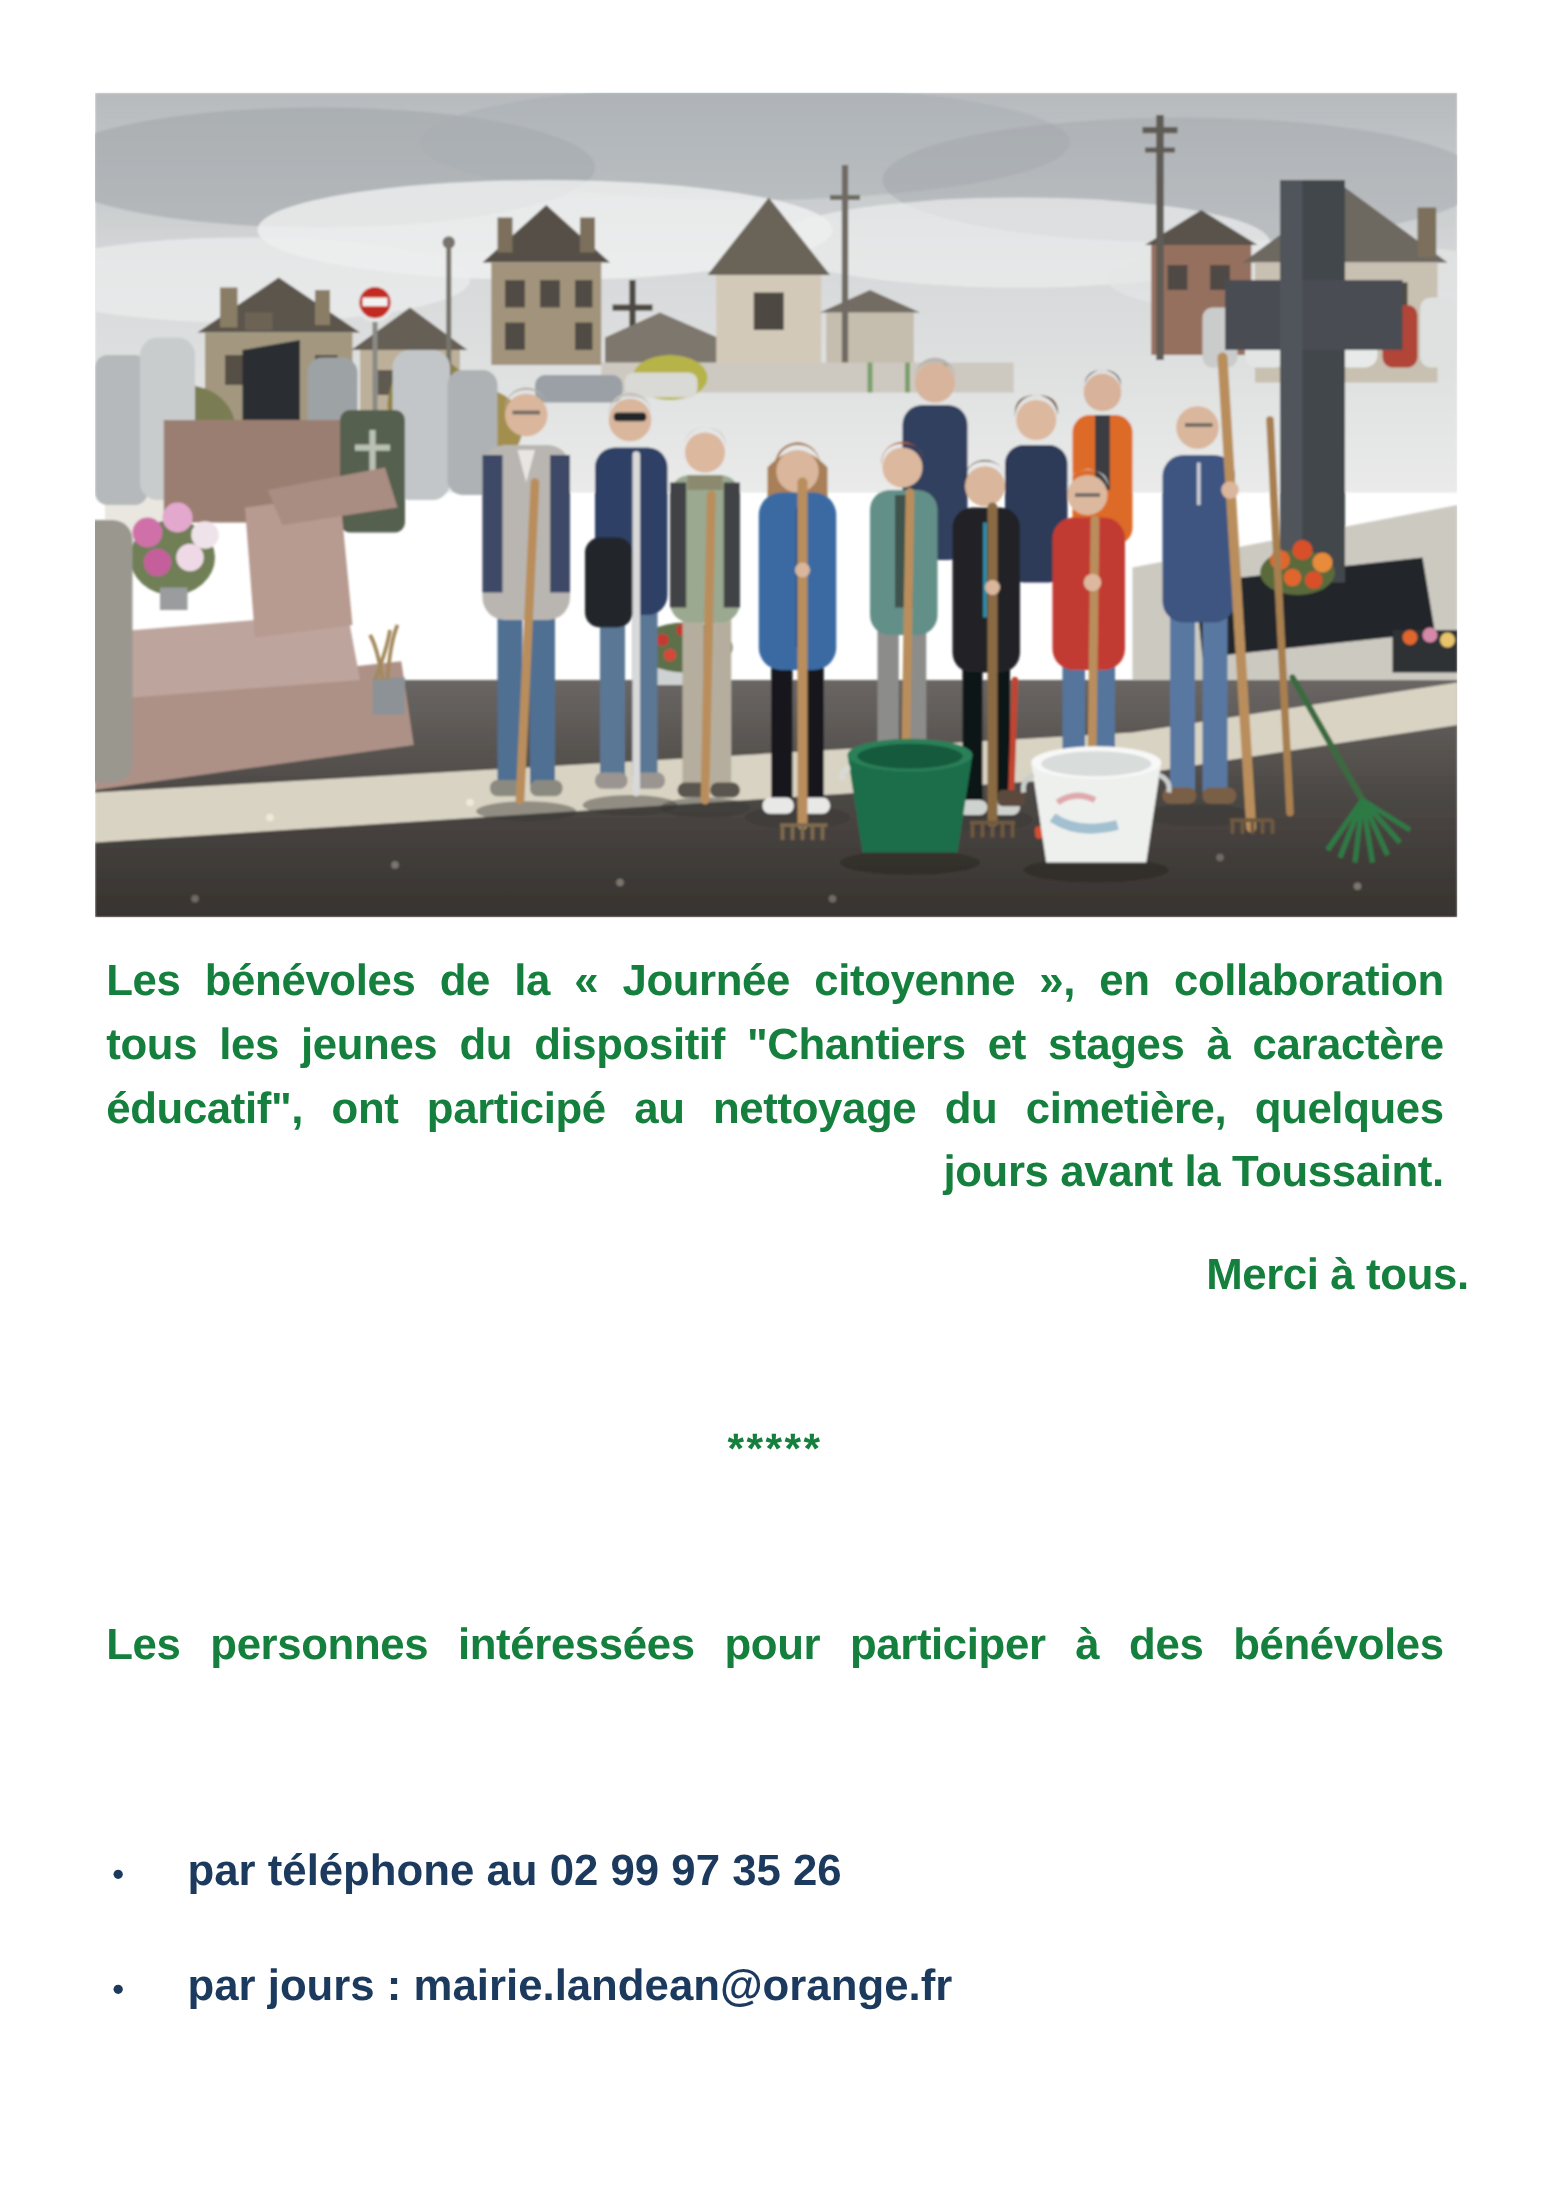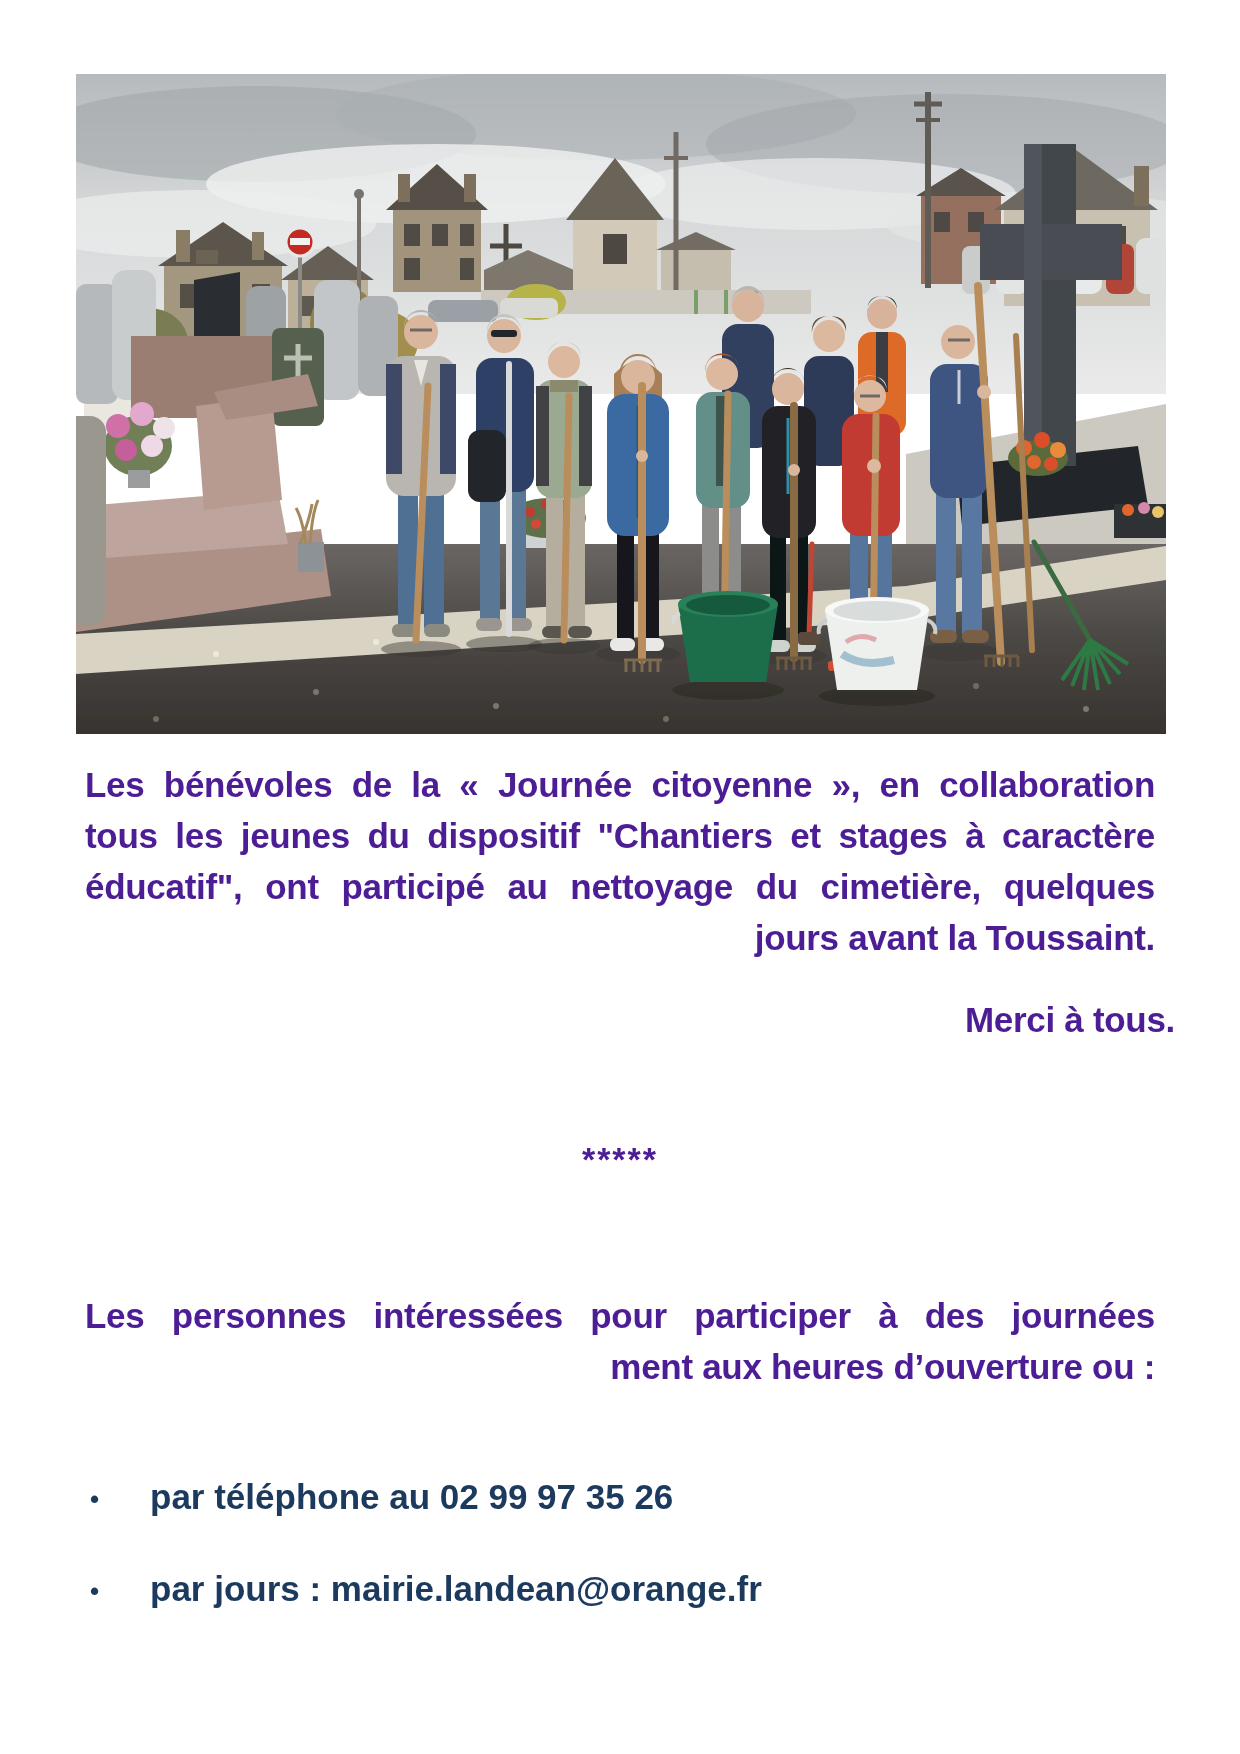--- a/index.html
+++ b/index.html
@@ -1,20 +1,20 @@
 <!DOCTYPE html>
 <html><head>
 <meta charset="utf-8">
 <style>
   html,body{margin:0;padding:0;background:#ffffff;}
   body{width:1240px;height:1754px;font-family:"Liberation Sans",sans-serif;}
   .page{position:relative;width:1240px;height:1754px;background:#ffffff;overflow:hidden;}
   .photo-wrap{position:absolute;left:76px;top:74px;width:1090px;height:660px;overflow:hidden;}
   .photo-wrap svg{display:block;width:1090px;height:660px;}
-  .bodytext{position:absolute;left:85px;width:1070px;color:#4c1d95;font-weight:bold;
+  .bodytext{position:absolute;left:85px;width:1070px;color:#15803d;font-weight:bold;
             font-size:35px;line-height:51px;letter-spacing:-0.3px;}
   .jline{text-align:justify;text-align-last:justify;}
   .lline{text-align:right;}
   #p1{top:759px;}
   #merci{top:994px;margin-left:20px;}
   #stars{top:1134px;text-align:center;text-align-last:center;font-size:34px;letter-spacing:2px;}
   #p3{top:1290px;}
   .bullet-item{position:absolute;left:85px;width:1070px;color:#1c3a5e;font-weight:bold;
                font-size:35px;line-height:51px;}
   #b1{top:1471px;}
@@ -391,22 +391,21 @@
     <div class="lline">jours avant la Toussaint.</div>
   </div>
 
   <div class="bodytext" id="merci">
     <div class="lline">Merci à tous.</div>
   </div>
 
   <div class="bodytext" id="stars">*****</div>
 
   <div class="bodytext" id="p3">
-    <div class="jline">Les personnes intéressées pour participer à des journées</div>
-    <div class="lline">ment aux heures d’ouverture ou :</div>
+    <div class="jline">Les personnes intéressées pour participer à des bénévoles</div>
   </div>
 
   <div class="bullet-item" id="b1">
     <span class="marker">•</span>
     <span class="btext">par téléphone au 02 99 97 35 26</span>
   </div>
 
   <div class="bullet-item" id="b2">
     <span class="marker">•</span>
     <span class="btext">par jours : mairie.landean@orange.fr</span>

